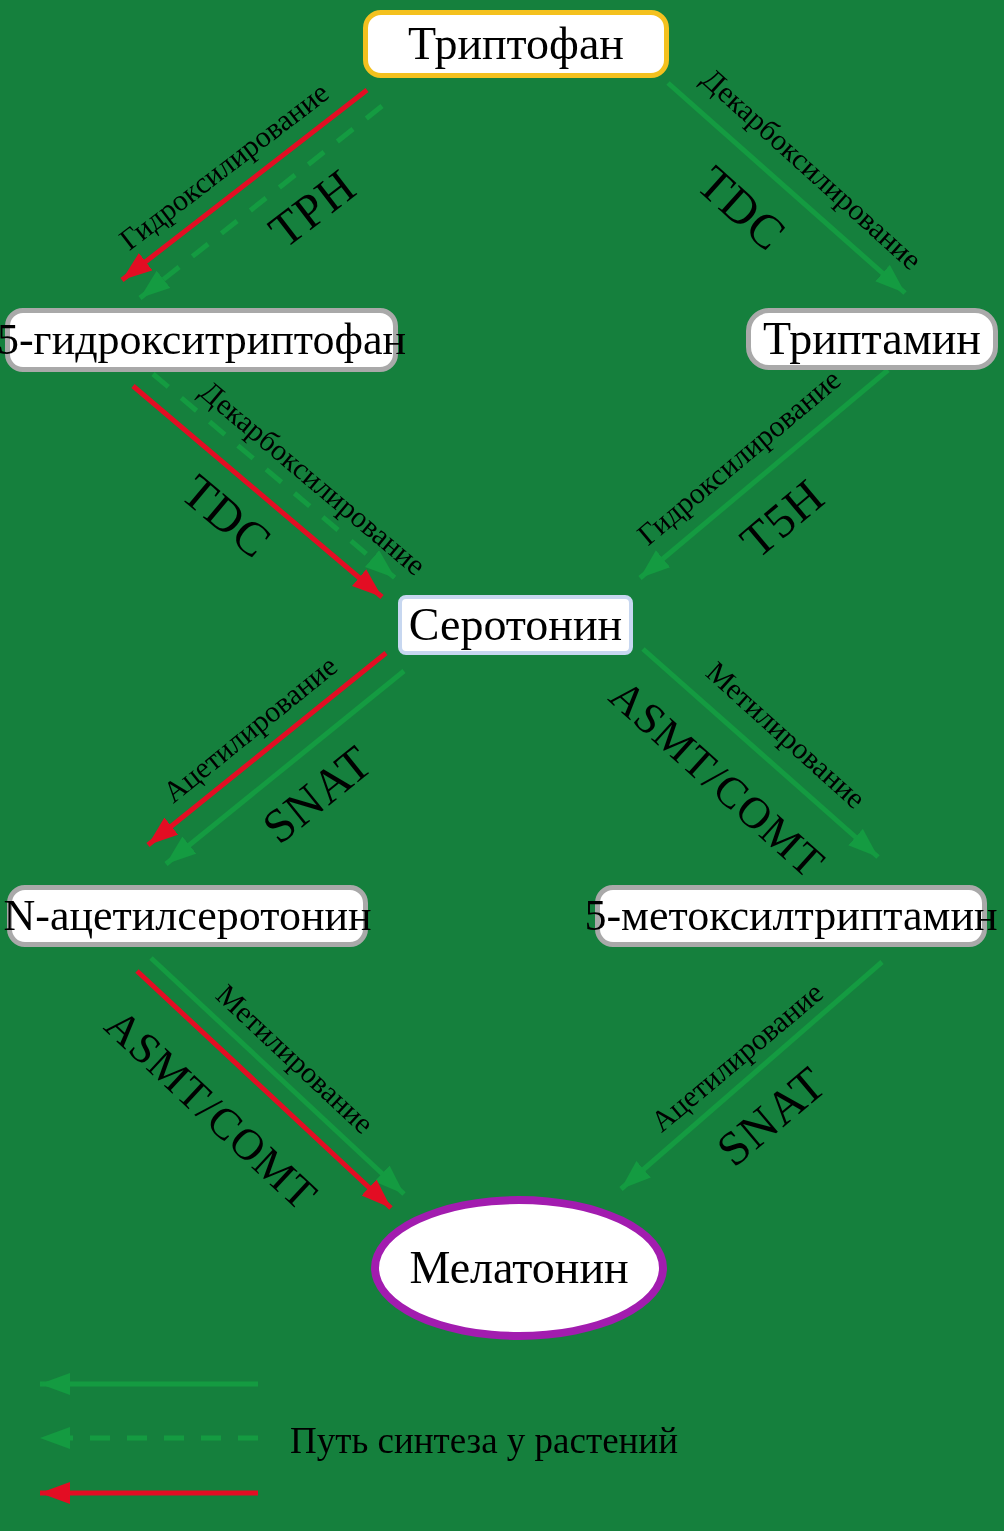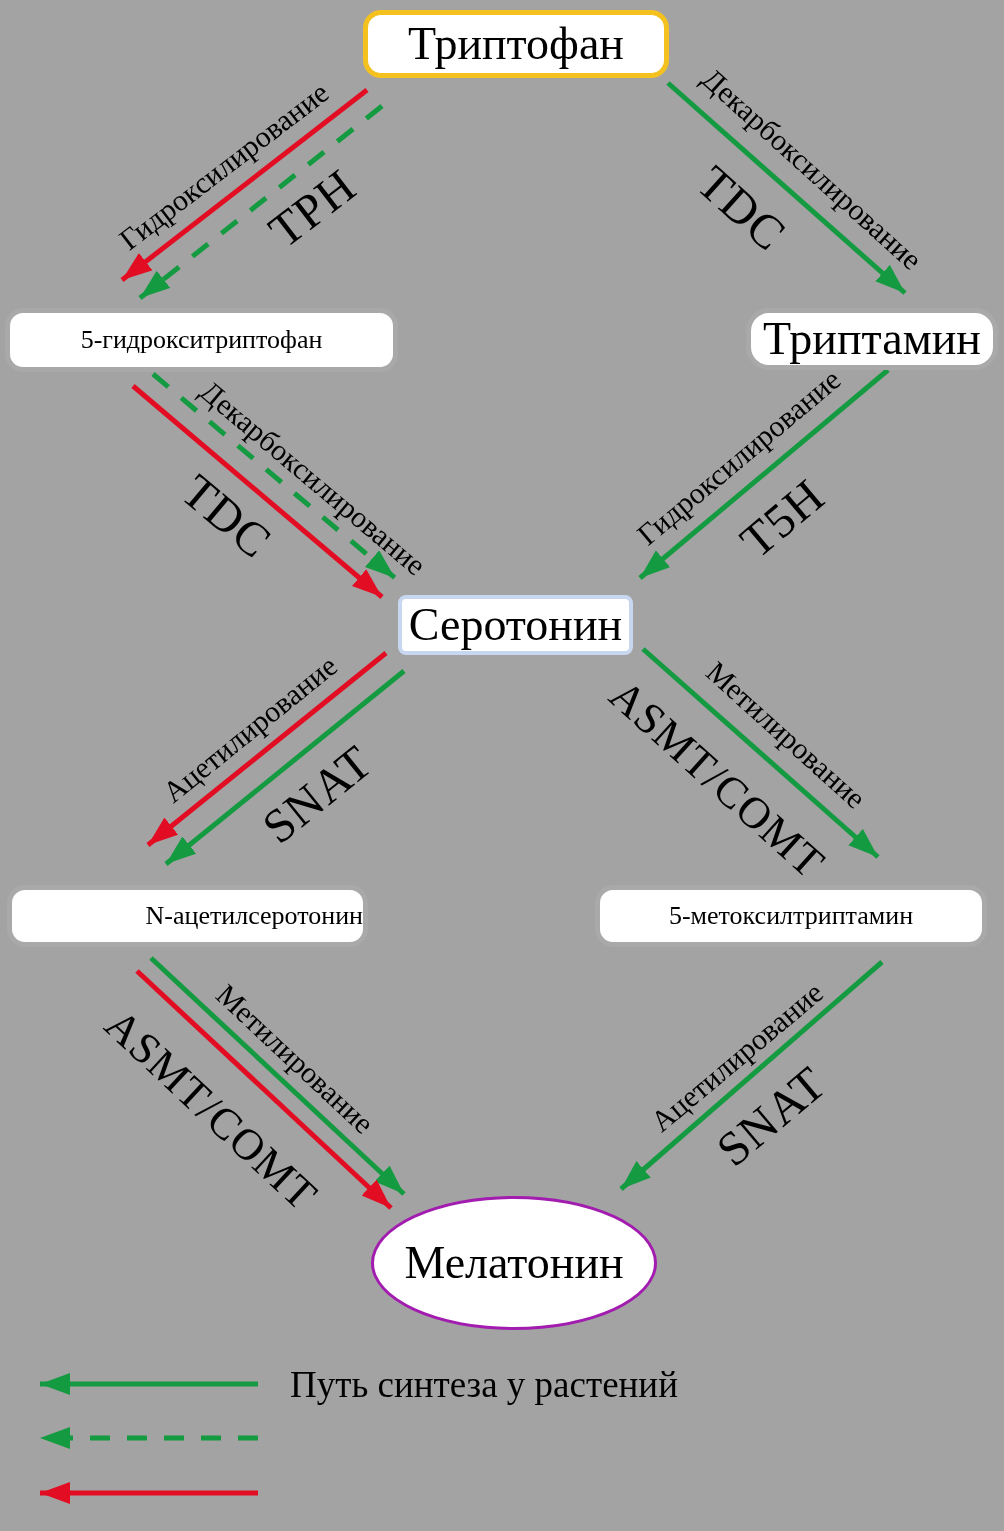--- a/index.html
+++ b/index.html
@@ -1,30 +1,30 @@
 <!DOCTYPE html>
 <html><head>
 <meta charset="utf-8">
 <style>
   html,body{margin:0;padding:0;background:#fff;}
   .canvas{
-    position:relative;width:1004px;height:1531px;background:#a3a3a3;
+    position:relative;width:1004px;height:1531px;background:#15803d;
     font-family:"Liberation Serif","DejaVu Serif",serif;overflow:hidden;
   }
   .arrows{position:absolute;left:0;top:0;}
   .node{
     position:absolute;display:flex;align-items:center;justify-content:center;
     background:#fff;border-radius:18px;color:#000;text-align:center;
-    font-size:26px;line-height:1.05;white-space:nowrap;
+    font-size:44px;line-height:1.05;white-space:nowrap;
   }
   .node.lg{font-size:46px;}
   .node.yellow{border:5px solid #F4C11E;}
   .node.gray{border:5px solid #A9A9A9;}
   .node.lightblue{border:4px solid #C7D7F0;border-radius:8px;}
-  .node.ellipse{border:3px solid #a21caf;border-radius:50%;}
+  .node.ellipse{border:8px solid #a21caf;border-radius:50%;}
   .elabel{
     position:absolute;white-space:nowrap;color:#000;
     transform-origin:center center;
   }
   .process{font-size:30px;}
   .enzyme{font-size:48px;letter-spacing:1px;}
   .enzyme.small{font-size:44px;}
   .legend-text{
     position:absolute;left:290px;font-size:37px;color:#000;white-space:nowrap;
     transform:translateY(-50%);
@@ -79,21 +79,21 @@
   </div>
 
   <div class="node gray lg" style="left:746px;top:308px;width:242px;height:52px;border-radius:23px;">
     <span>Триптамин</span>
   </div>
 
   <div class="node lightblue lg" style="left:398px;top:595px;width:227px;height:52px;">
     <span>Серотонин</span>
   </div>
 
-  <div class="node gray" style="left:7px;top:885px;width:351px;height:52px;justify-content:flex-end;">
+  <div class="node gray" style="left:7px;top:885px;width:351px;height:52px;">
     <span>N-ацетилсеротонин</span>
   </div>
 
   <div class="node gray" style="left:595px;top:885px;width:382px;height:52px;">
     <span>5-метоксилтриптамин</span>
   </div>
 
   <div class="node ellipse lg" style="left:371px;top:1196px;width:280px;height:128px;">
     <span>Мелатонин</span>
   </div>
@@ -115,15 +115,15 @@
 
   <div class="elabel process" style="left:786px;top:735px;transform:translate(-50%,-50%) rotate(42deg);">Метилирование</div>
   <div class="elabel enzyme small" style="left:717px;top:779px;transform:translate(-50%,-50%) rotate(42deg);">ASMT/COMT</div>
 
   <div class="elabel process" style="left:295px;top:1059px;transform:translate(-50%,-50%) rotate(43deg);">Метилирование</div>
   <div class="elabel enzyme small" style="left:211px;top:1110px;transform:translate(-50%,-50%) rotate(43deg);">ASMT/COMT</div>
 
   <div class="elabel process" style="left:737px;top:1057px;transform:translate(-50%,-50%) rotate(-40deg);">Ацетилирование</div>
   <div class="elabel enzyme" style="left:771px;top:1116px;transform:translate(-50%,-50%) rotate(-40deg);">SNAT</div>
 
-  <div class="legend-text" style="top:1384px;font-family:Liberation Serif, serif;">Путь синтеза у растений</div>
+  <div class="legend-text" style="top:1440px;font-family:Liberation Serif, serif;">Путь синтеза у растений</div>
 
 </div>
 
 </body></html>

